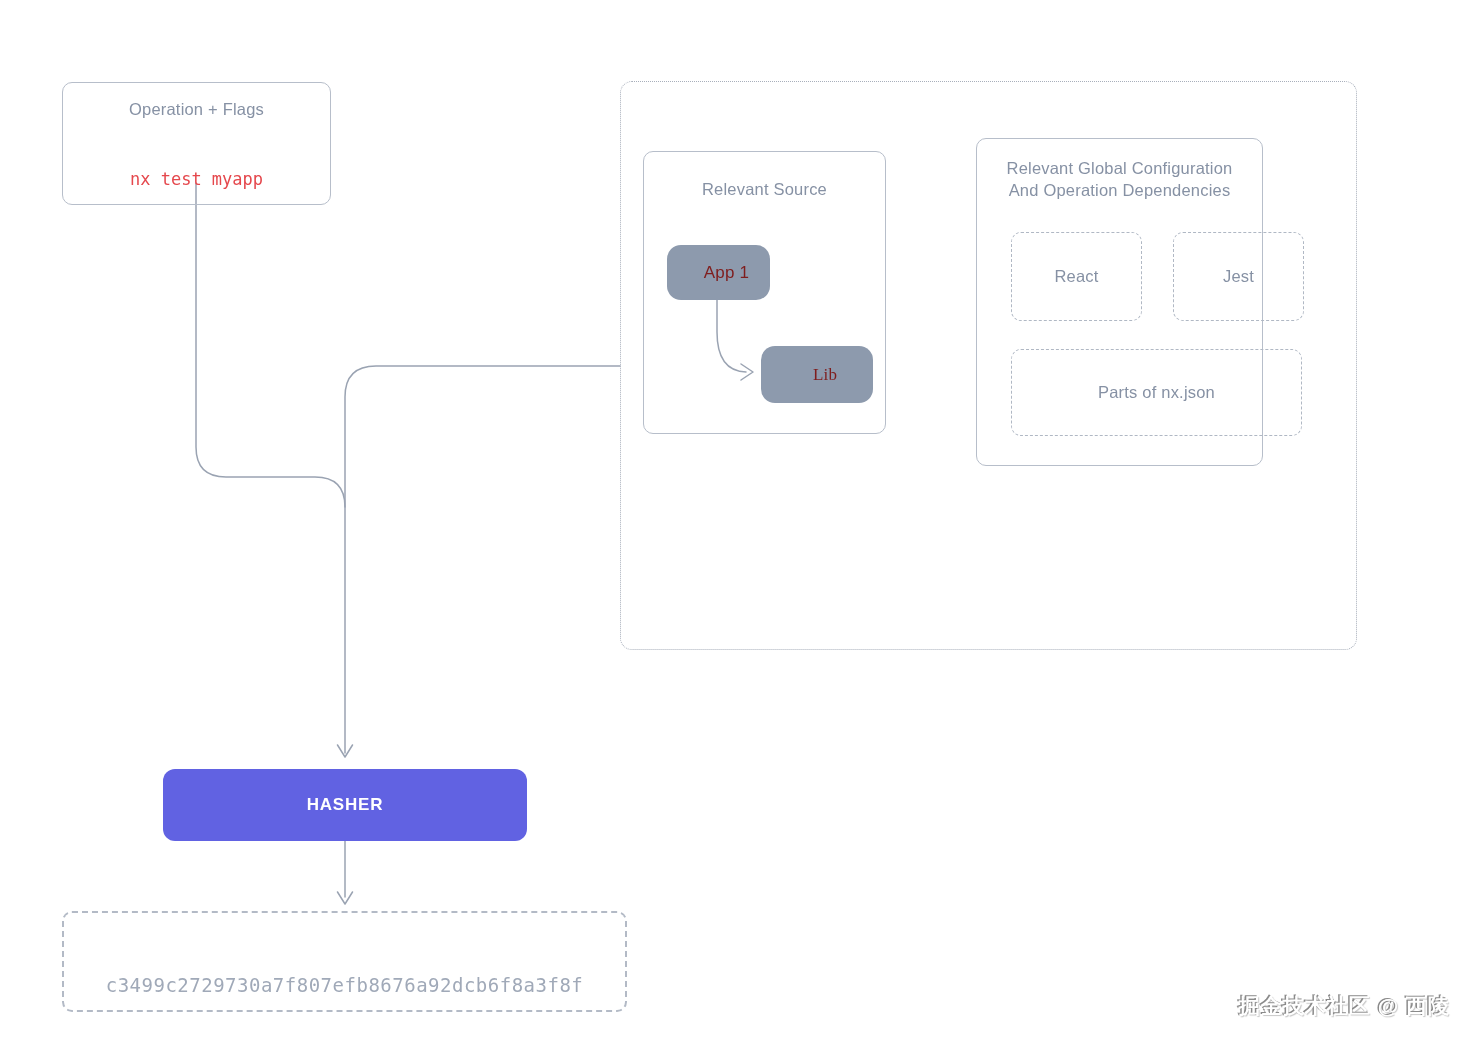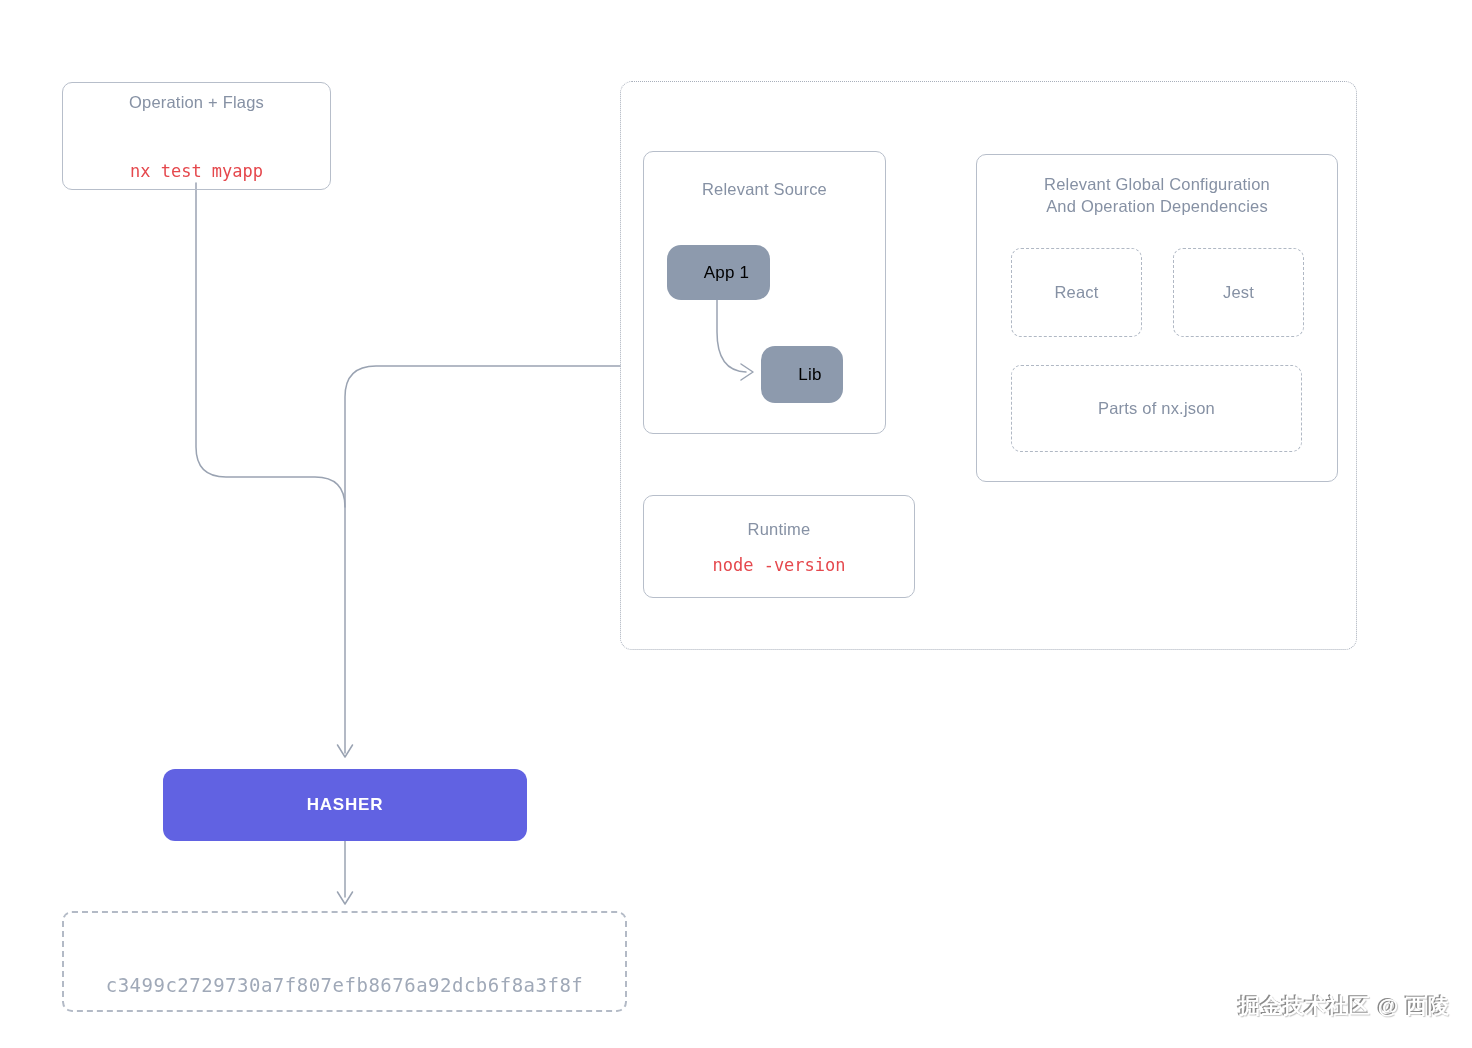--- a/index.html
+++ b/index.html
@@ -51,21 +51,21 @@
   .stack-box {
     display: flex;
     flex-direction: column;
     align-items: center;
     justify-content: center;
     gap: 14px;
   }
   .node {
     background: #8d9aad;
     border-radius: 14px;
-    color: #000000;
+    color: #7f1d1d;
     font-size: 17px;
     font-weight: 500;
     display: flex;
     align-items: center;
     justify-content: center;
     letter-spacing: 0.2px;
     padding-left: 16px;
   }
   .dashed-item {
     display: flex;
@@ -127,53 +127,49 @@
       <polyline points="337.5,745 345,757 352.5,745"></polyline>
 
       <path d="M345 829 L345 897"></path>
       <polyline points="337.5,892 345,904 352.5,892"></polyline>
 
       <path d="M717 299 L717 332 Q717 371 746 372"></path>
       <polyline points="741,364 753,372 741,380"></polyline>
     </g>
   </svg>
 
-  <div class="abs box-solid stack-box" style="left:62px; top:82px; width:269px; height:108px;gap:48px;">
+  <div class="abs box-solid stack-box" style="left:62px; top:82px; width:269px; height:123px;gap:48px;">
     <div class="title">Operation + Flags</div>
     <div class="code">nx test myapp</div>
   </div>
 
   <div class="abs box-dotted" style="left:620px; top:81px; width:737px; height:569px;">
 
     <div class="abs box-solid" style="left:22px; top:69px; width:243px; height:283px;">
       <div class="title" style="margin-top:26px;">Relevant Source</div>
       <div class="abs node" style="left:23px; top:93px; width:103px; height:55px;">App 1</div>
-      <div class="abs node" style="left:117px; top:194px; width:82px; height:57px;">Lib</div>
+      <div class="abs node" style="left:117px; top:194px; width:112px; height:57px;font-family:Liberation Serif, serif;">Lib</div>
     </div>
 
-    <div class="abs box-solid" style="left:355px; top:72px; width:362px; height:328px;">
+    <div class="abs box-solid" style="left:355px; top:56px; width:287px; height:328px;">
       <div class="title" style="margin-top:18px;">
         <div>Relevant Global Configuration</div>
         <div>And Operation Dependencies</div>
       </div>
       <div class="abs box-dashed dashed-item" style="left:34px; top:93px; width:131px; height:89px;">
         <span class="title">React</span>
       </div>
       <div class="abs box-dashed dashed-item" style="left:196px; top:93px; width:131px; height:89px;">
         <span class="title">Jest</span>
       </div>
       <div class="abs box-dashed dashed-item" style="left:34px; top:210px; width:291px; height:87px;">
         <span class="title">Parts of nx.json</span>
       </div>
     </div>
 
-    <div class="abs box-solid stack-box" style="left:22px; top:413px; width:272px; height:103px;">
-      <div class="title">Runtime</div>
-      <div class="code">node -version</div>
-    </div>
 
   </div>
 
   <div id="hasher" class="abs">HASHER</div>
 
   <div id="hash-output-box" class="abs">
     <span id="hash-text">c3499c2729730a7f807efb8676a92dcb6f8a3f8f</span>
   </div>
 
   <div id="watermark" class="abs">掘金技术社区 @ 西陵</div>

